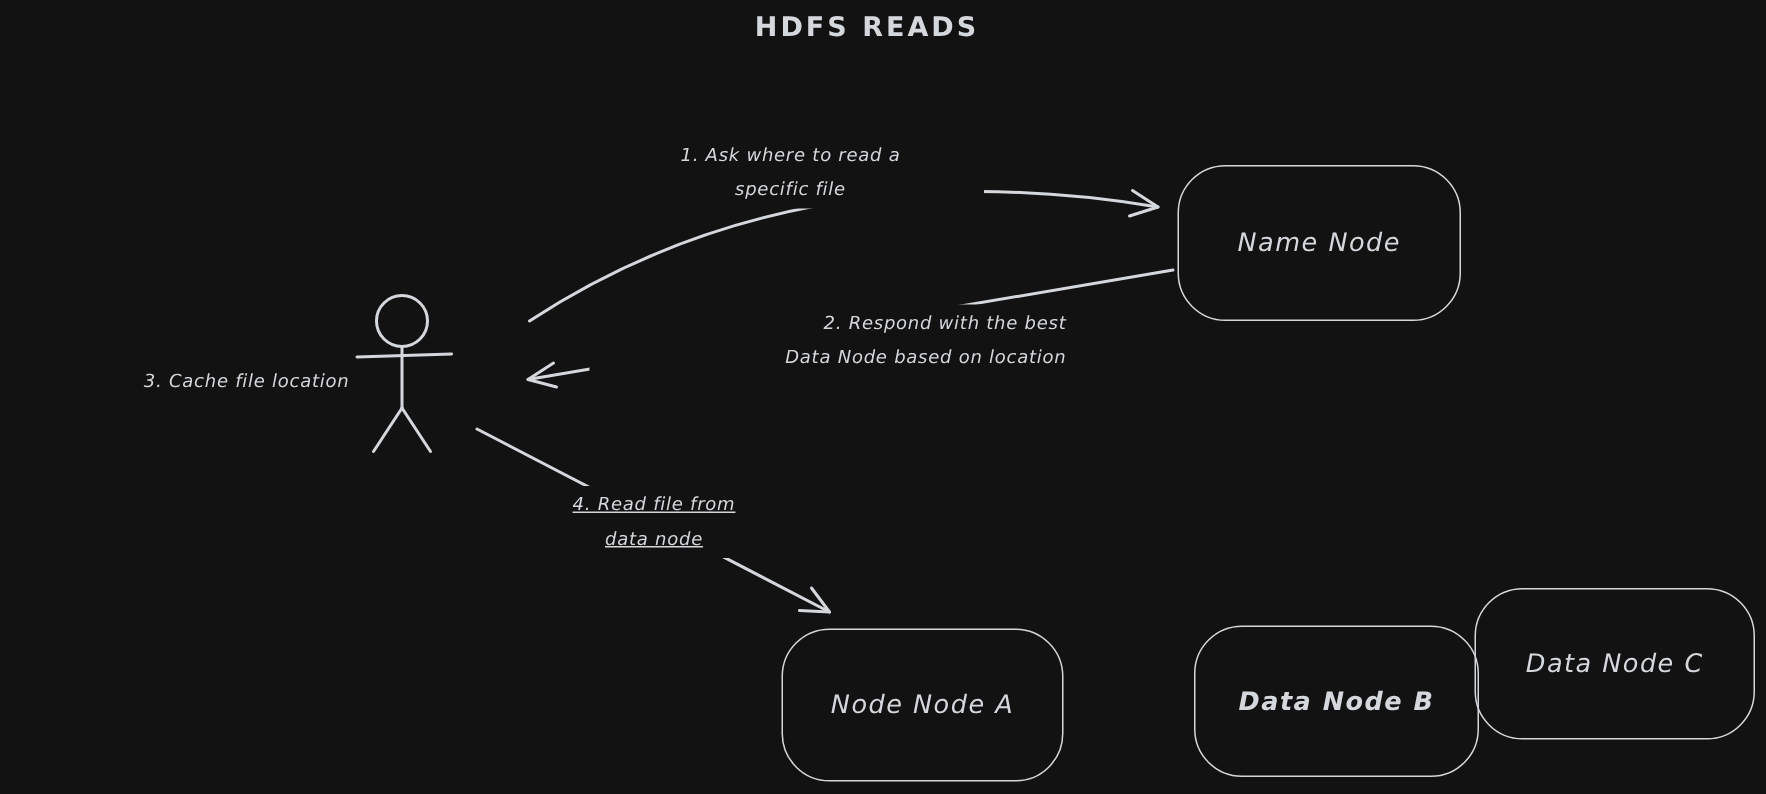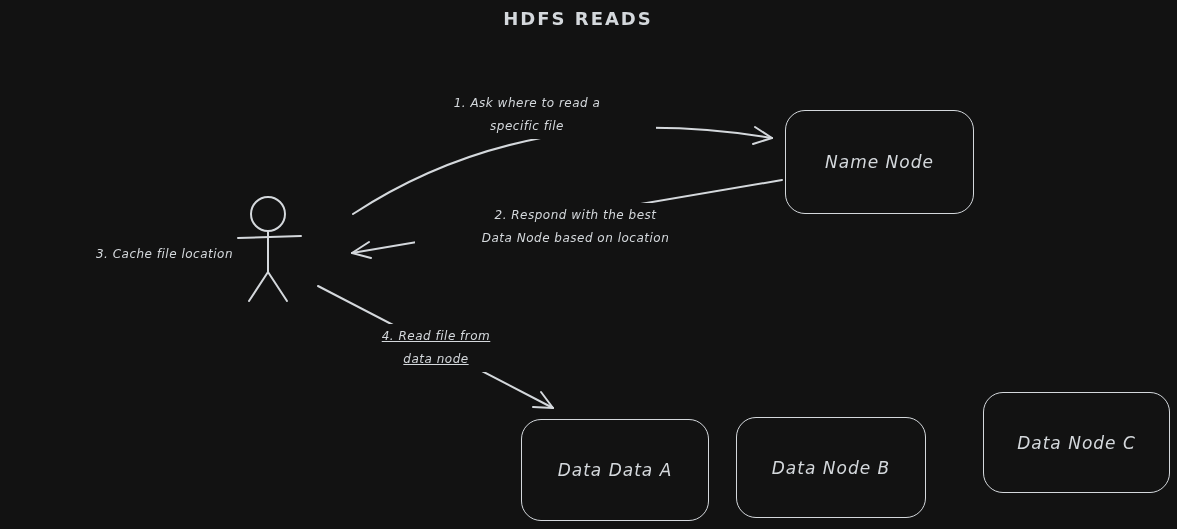--- a/index.html
+++ b/index.html
@@ -32,35 +32,35 @@
     text-align: center;
     font-size: 18px;
     font-weight: 600;
     letter-spacing: 2px;
     font-style: normal;
   }
   .node-box {
     position: absolute;
     z-index: 2;
     border: 1.7px solid currentColor;
-    border-radius: 20px;
+    border-radius: 32px;
     display: flex;
     align-items: center;
     justify-content: center;
     font-size: 17px;
     font-style: italic;
     letter-spacing: 1px;
     background: transparent;
   }
   #name-node   { left: 785px; top: 110px; width: 187px; height: 102px; }
   #data-node-a { left: 521px; top: 419px; width: 186px; height: 100px; }
-  #data-node-b { left: 736px; top: 417px; width: 188px; height:  99px; }
+  #data-node-b { left: 796px; top: 417px; width: 188px; height:  99px; font-weight: bold; }
   #data-node-c { left: 983px; top: 392px; width: 185px; height:  99px; }
   #step1 { left: 398px; top:  91px; width: 252px; }
-  #step2 { left: 415px; top: 203px; width: 315px; }
+  #step2 { left: 393px; top: 203px; width: 315px; text-align: right; }
   #step3 { left:   5px; top: 242px; width: 225px; text-align: right; }
   #step4 { left: 333px; top: 324px; width: 200px; text-decoration: underline; }
   svg .stroke { stroke: currentColor; fill: none; stroke-width: 2; stroke-linecap: round; stroke-linejoin: round; }
 </style>
 </head>
 <body style="background: rgb(18, 18, 18);">
 
 <div class="canvas" style="--bg: #121212; --stroke: #d4d8dc;">
 
   <svg class="svg-layer" width="1177" height="529" viewBox="0 0 1177 529">
@@ -96,21 +96,21 @@
   <div class="label" id="step2">2. Respond with the best
 Data Node based on location</div>
   <div class="label" id="step3">3. Cache file location</div>
   <div class="label" id="step4">4. Read file from
 data node</div>
 
   <div class="node-box" id="name-node">
     <span>Name Node</span>
   </div>
   <div class="node-box" id="data-node-a">
-    <span>Data Data A</span>
+    <span>Node Node A</span>
   </div>
   <div class="node-box" id="data-node-b">
     <span>Data Node B</span>
   </div>
   <div class="node-box" id="data-node-c">
     <span>Data Node C</span>
   </div>
 
 </div>
 

